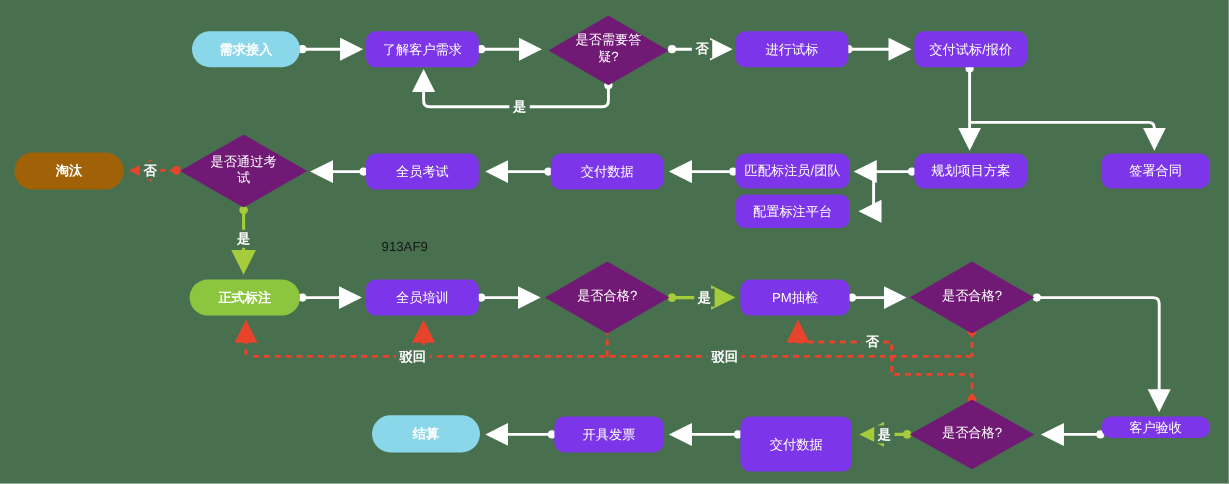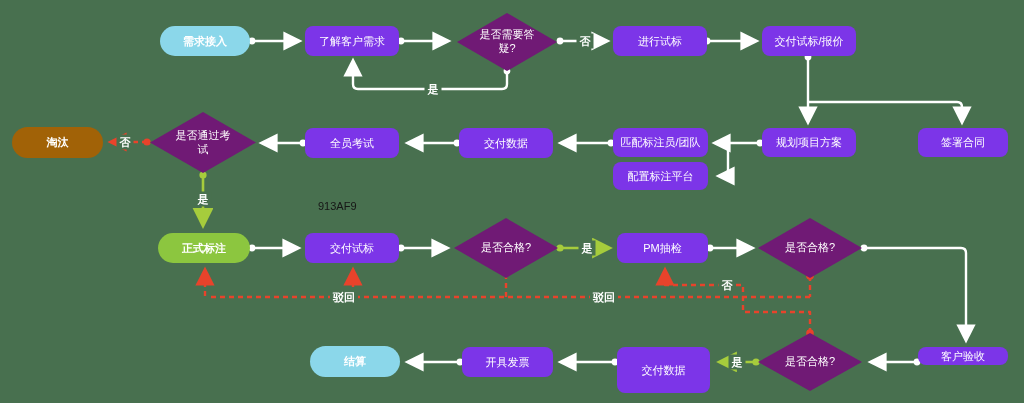--- a/index.html
+++ b/index.html
@@ -148,21 +148,21 @@
     <span>签署合同</span>
   </div>
   <div class="node rect" style="left:762px;top:128px;width:94px;height:29px;">
     <span>规划项目方案</span>
   </div>
 
   <div class="node pill green" style="left:158px;top:233px;width:92px;height:30px;">
     <span>正式标注</span>
   </div>
   <div class="node rect" style="left:305px;top:233px;width:94px;height:30px;">
-    <span>交付试标</span>
+    <span>全员培训</span>
   </div>
   <div class="node diamond" style="left:454px;top:218px;width:104px;height:60px;">
     <span class="dlabel">是否合格?</span>
   </div>
   <div class="node rect" style="left:617px;top:233px;width:91px;height:30px;">
     <span>PM抽检</span>
   </div>
   <div class="node diamond" style="left:758px;top:218px;width:104px;height:60px;">
     <span class="dlabel">是否合格?</span>
   </div>

